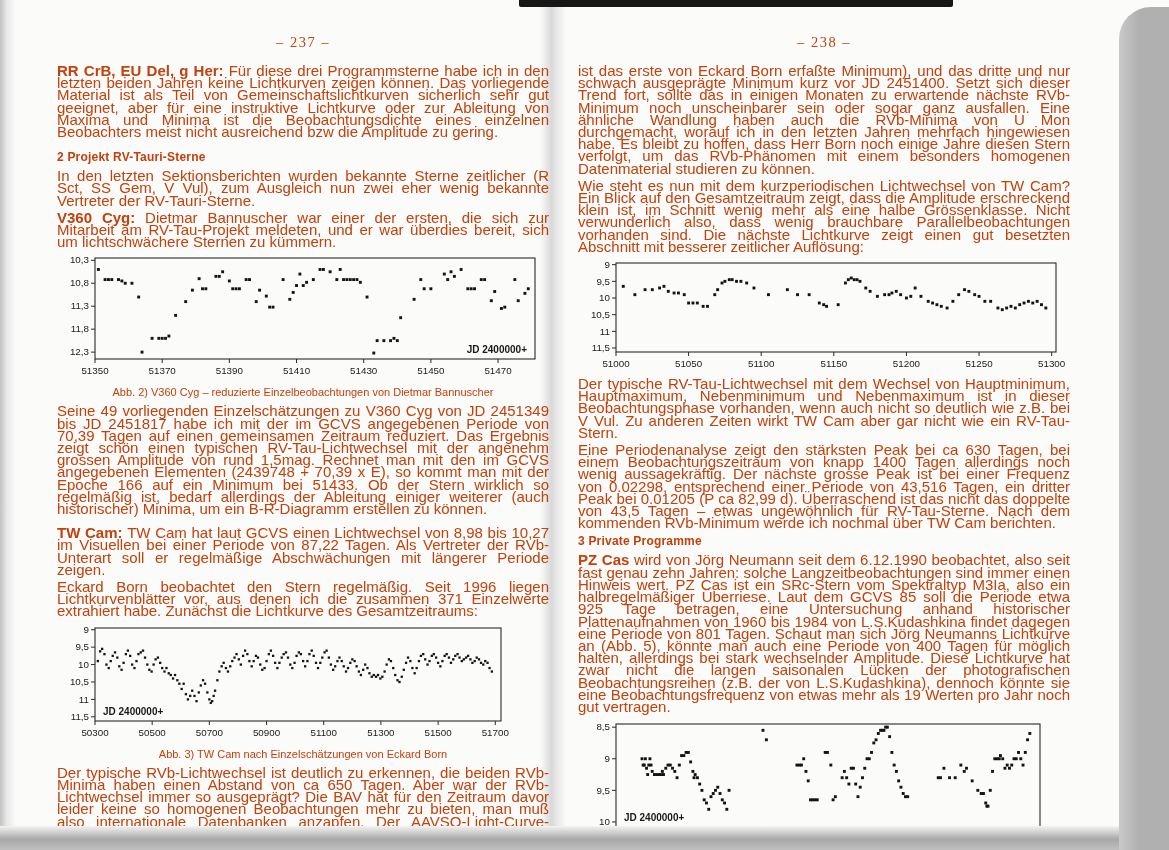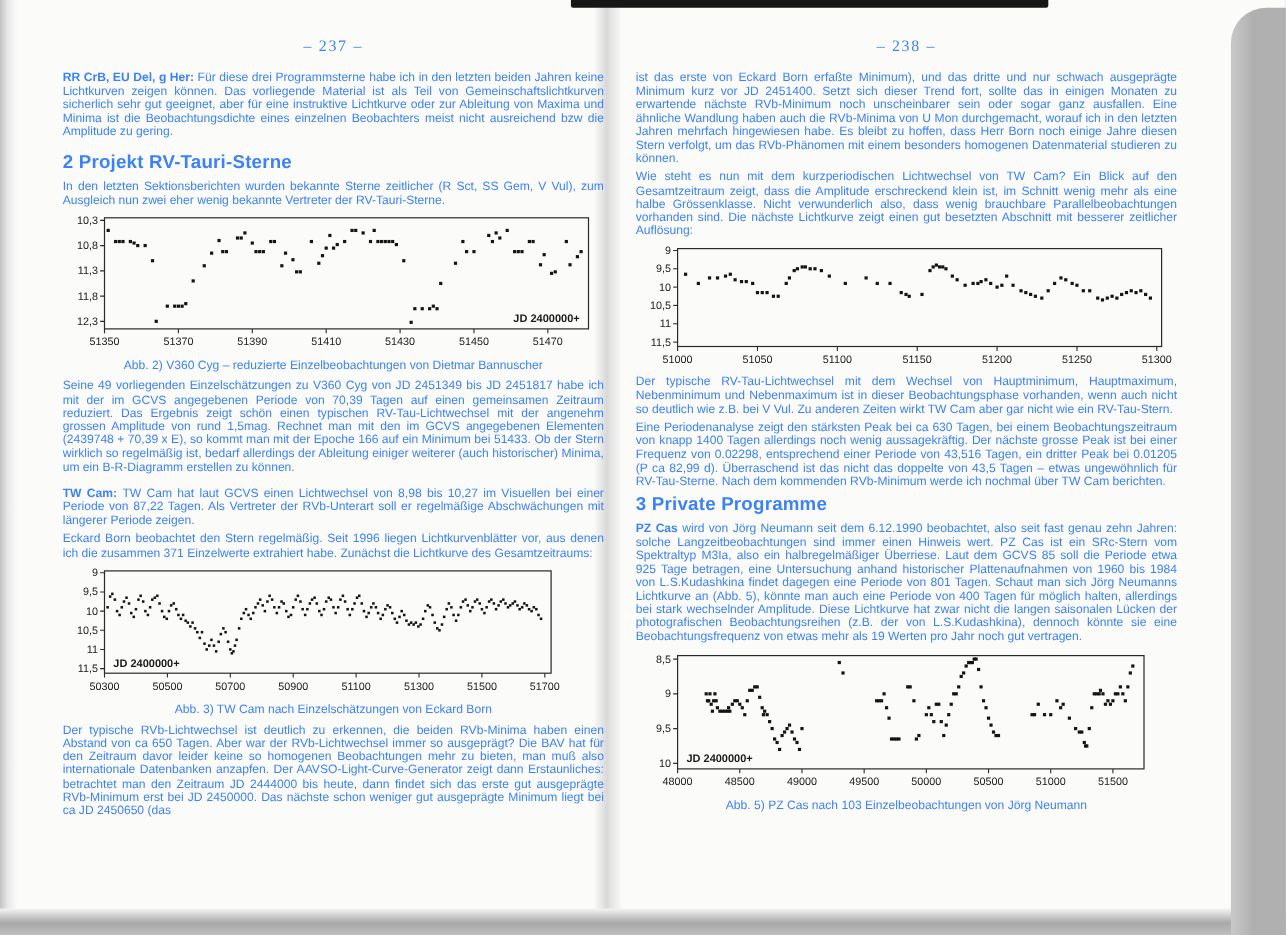--- a/index.html
+++ b/index.html
@@ -1,51 +1,52 @@
 <!DOCTYPE html>
 <html><head>
 <meta charset="utf-8">
 <style>
   html,body{margin:0;padding:0;background:#777;}
   .scan{position:relative;width:1169px;height:850px;overflow:hidden;
-        background:#fbfbfa;font-family:"Liberation Sans",sans-serif;color:#3b82f6;}
+        background:#fbfbfa;font-family:"Liberation Sans",sans-serif;color:#c2410c;}
   .edge-left{position:absolute;left:0;top:0;width:16px;height:850px;
         background:linear-gradient(90deg,#c2c2c2,#e9e9e9 45%,rgba(255,255,255,0));}
   .edge-bottom{position:absolute;left:0;top:826px;width:1169px;height:24px;
         background:linear-gradient(180deg,#f4f4f3,#a8a8a8 55%,#bfbfbf);}
   .edge-right{position:absolute;left:1119px;top:7px;width:50px;height:843px;
         background:linear-gradient(90deg,#c9c9c9,#b0b0b0 40%);border-top-left-radius:32px;}
   .gutter{position:absolute;left:540px;top:0;width:26px;height:850px;
         background:linear-gradient(90deg,rgba(255,255,255,0),#d8d8d8 45%,#e4e4e4 60%,rgba(255,255,255,0));}
   .top-strip{position:absolute;left:519px;top:0;width:434px;height:7px;background:#171717;border-radius:0 0 2px 2px;}
   .page{position:absolute;top:0;width:492px;}
   .page-left{left:57px;}
   .page-right{left:578px;}
   .pageno{font-family:"Liberation Serif",serif;font-size:14.5px;letter-spacing:1.5px;
         text-align:center;margin:34px 0 14px 0;}
-  p{font-size:11px;line-height:12.2px;text-align:justify;margin:0 0 5px 0;}
+  p{font-size:15px;line-height:12.2px;text-align:justify;margin:0 0 5px 0;}
   .lead{font-weight:bold;}
-  .sect{font-size:17px;font-weight:bold;margin:12px 0 6px 0;letter-spacing:.2px;}
+  .sect{font-size:12px;font-weight:bold;margin:12px 0 6px 0;letter-spacing:.2px;}
   .spacer-top{margin-top:12px;}
   .chart{display:block;margin:3px 0 0 2px;}
   .caption{font-size:11px;text-align:center;margin:1px 0 7px 0;}
 </style>
 </head>
 <body>
 
 <div class="scan">
   <div class="edge-left"></div>
   <div class="gutter"></div>
   <div class="top-strip"></div>
 
   <div class="page page-left">
     <div class="pageno">– 237 –</div>
     <p><span class="lead">RR CrB, EU Del, g Her: </span><span>Für diese drei Programmsterne habe ich in den letzten beiden Jahren keine Lichtkurven zeigen können. Das vorliegende Material ist als Teil von Gemeinschaftslichtkurven sicherlich sehr gut geeignet, aber für eine instruktive Lichtkurve oder zur Ableitung von Maxima und Minima ist die Beobachtungsdichte eines einzelnen Beobachters meist nicht ausreichend bzw die Amplitude zu gering.</span></p>
     <div class="sect">2 Projekt RV-Tauri-Sterne</div>
     <p>In den letzten Sektionsberichten wurden bekannte Sterne zeitlicher (R Sct, SS Gem, V Vul), zum Ausgleich nun zwei eher wenig bekannte Vertreter der RV-Tauri-Sterne.</p>
+    <p><span class="lead">V360 Cyg: </span><span>Dietmar Bannuscher war einer der ersten, die sich zur Mitarbeit am RV-Tau-Projekt meldeten, und er war überdies bereit, sich um lichtschwächere Sternen zu kümmern.</span></p>
     <svg class="chart" width="486" height="132" font-family="&quot;Liberation Sans&quot;, sans-serif" fill="#1a1a1a">
         <rect x="36" y="5" width="440" height="101" fill="none" stroke="#2a2a2a" stroke-width="1.1"></rect>
         <line x1="32" y1="7.295454545454579" x2="36" y2="7.295454545454579" stroke="#2a2a2a" stroke-width="1"></line>
         <text x="30" y="10.495454545454578" text-anchor="end" font-size="9.8">10,3</text>
         <line x1="32" y1="30.25000000000004" x2="36" y2="30.25000000000004" stroke="#2a2a2a" stroke-width="1"></line>
         <text x="30" y="33.45000000000004" text-anchor="end" font-size="9.8">10,8</text>
         <line x1="32" y1="53.2045454545455" x2="36" y2="53.2045454545455" stroke="#2a2a2a" stroke-width="1"></line>
         <text x="30" y="56.404545454545506" text-anchor="end" font-size="9.8">11,3</text>
         <line x1="32" y1="76.15909090909096" x2="36" y2="76.15909090909096" stroke="#2a2a2a" stroke-width="1"></line>
         <text x="30" y="79.35909090909097" text-anchor="end" font-size="9.8">11,8</text>

